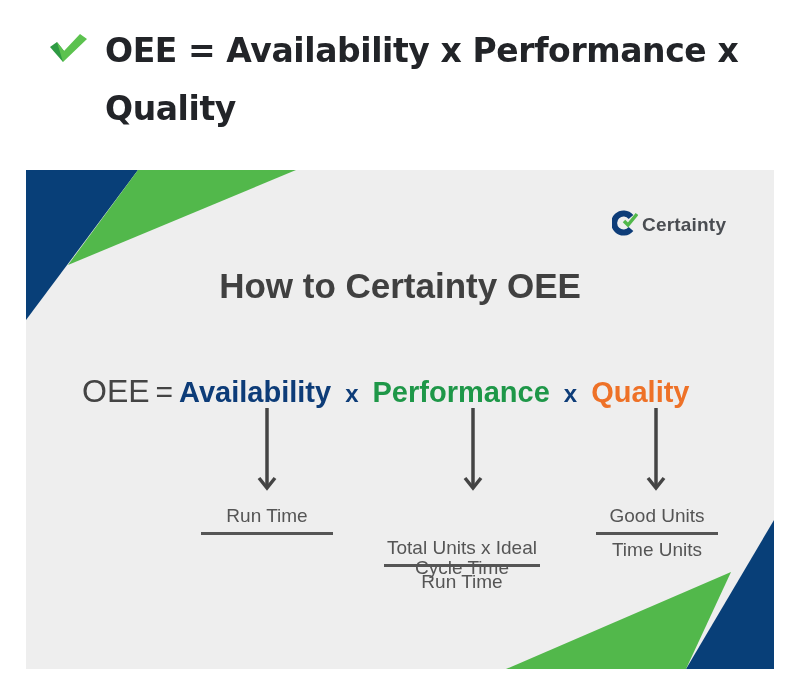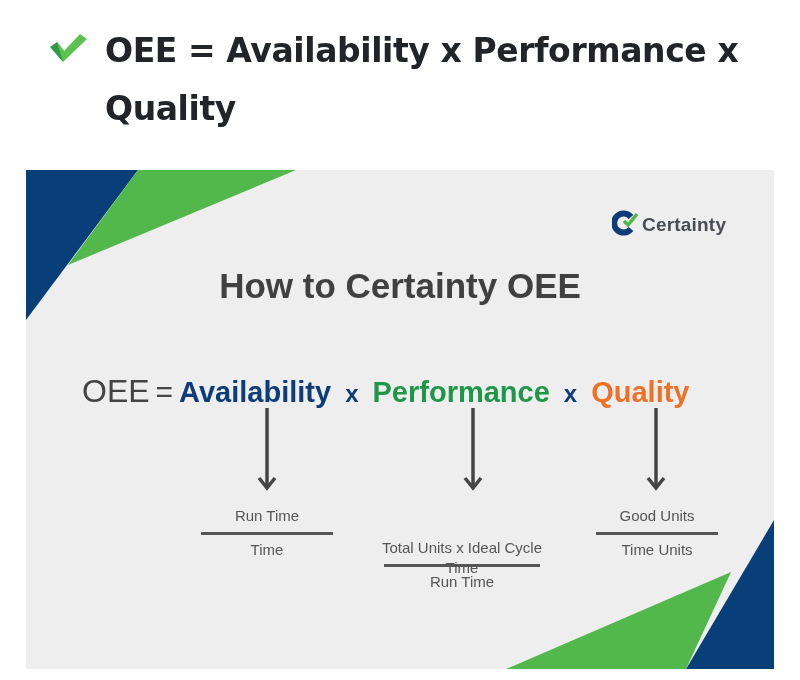--- a/index.html
+++ b/index.html
@@ -40,21 +40,21 @@
     }
     .formula span { display: inline-block; }
     .formula .oee { color: #444444; font-weight: normal; font-size: 32px; }
     .formula .eq { color: #444444; font-weight: normal; margin: 0 6px 0 6px; font-size: 30px; }
     .formula .avail { color: #0d3c78; }
     .formula .times { color: #0d3c78; margin: 0 14px; font-size: 24px; }
     .formula .perf { color: #1e9748; }
     .formula .qual { color: #ee7127; }
     .arrow { position: absolute; width: 20px; }
     .frac { position: absolute; text-align: center;
-      font-family: "Liberation Sans", sans-serif; font-size: 15px; color: #555555; }
+      font-family: "Liberation Sans", sans-serif; font-size: 19px; color: #555555; }
     .frac .num { height: 20px; line-height: 20px; }
     .frac .bar { height: 3px; background: #555555; margin: 6px 0 5px 0; }
     .frac .den { line-height: 19px; }
   </style>
 </head>
 <body>
 
 <div class="heading">
   <svg class="check" viewBox="0 0 40 32">
     <polygon points="2,15 9,10 16,19 15,30" fill="#2e9a43"></polygon>
@@ -100,21 +100,20 @@
   </svg>
   <svg class="arrow" style="left:620px; top:238px;" height="84" viewBox="0 0 20 84">
     <line x1="10" y1="0" x2="10" y2="80" stroke="#444444" stroke-width="3.5"></line>
     <polyline points="2,70 10,80 18,70" fill="none" stroke="#444444" stroke-width="3.5"></polyline>
   </svg>
 
   <div class="frac" style="left:175px; top:336px; width:132px;">
     <div class="num">Run Time</div>
     <div class="bar"></div>
     <div class="den">
-      <div>Time</div>
     </div>
   </div>
 
   <div class="frac" style="left:346px; top:348px; width:180px;margin-top:20px;">
     <div class="num">Total Units x Ideal Cycle Time</div>
     <div class="bar" style="margin-left:12px; margin-right:12px;"></div>
     <div class="den">Run Time</div>
   </div>
 
   <div class="frac" style="left:570px; top:336px; width:122px;">

